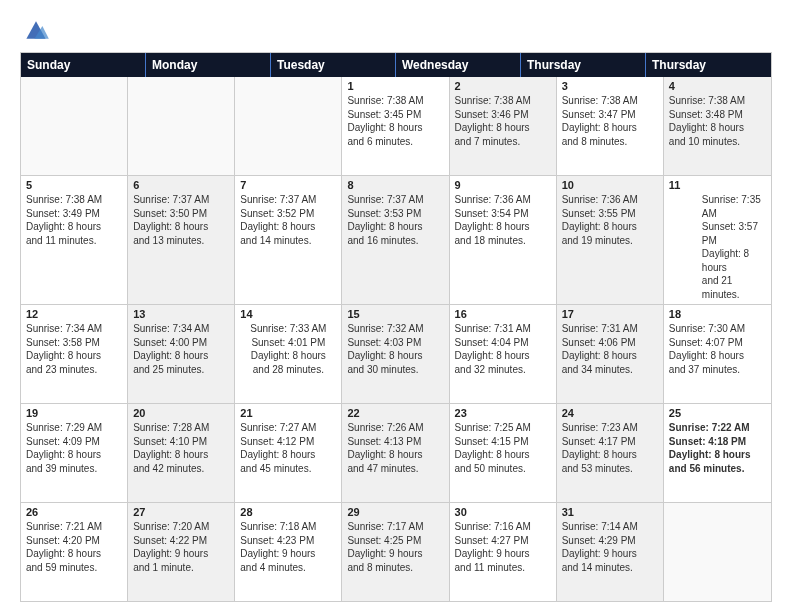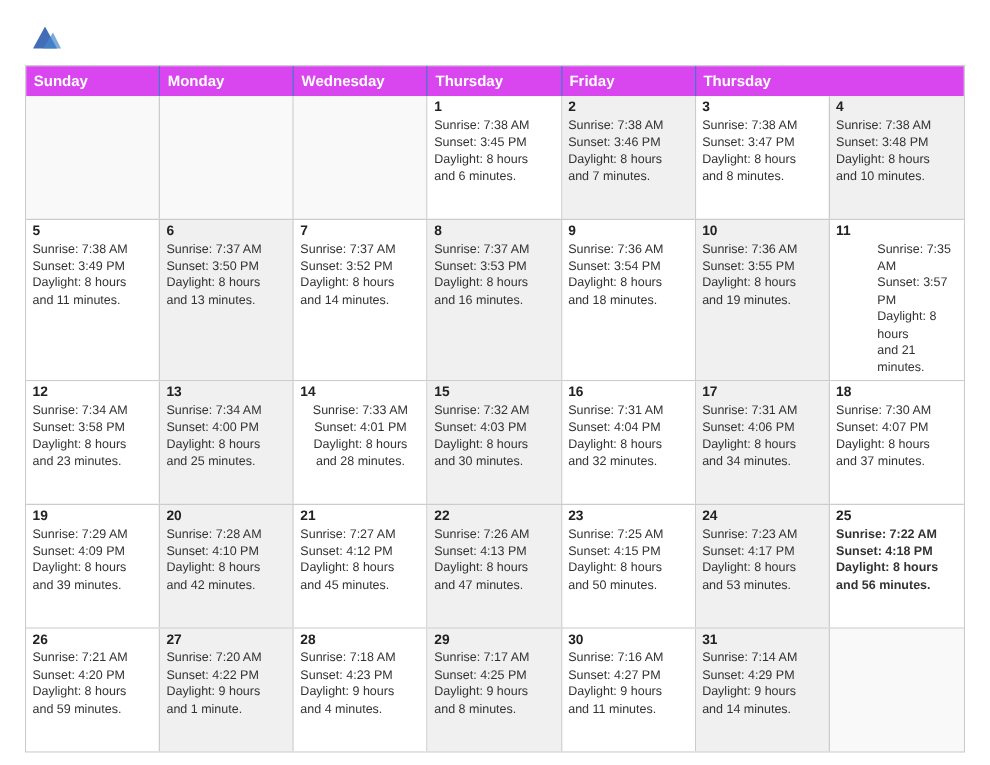--- a/index.html
+++ b/index.html
@@ -61,22 +61,22 @@
       color: #444;
     }
     .calendar {
       flex: 1;
       border: 1px solid #ccc;
       display: flex;
       flex-direction: column;
     }
     .cal-header-row {
       display: grid;
-      grid-template-columns: repeat(7, 1fr);
-      background: #d946ef;
+      grid-template-columns: repeat(6, 1fr);
+      background: #0f172a;
     }
     .cal-header-cell {
       color: #fff;
       font-size: 12px;
       font-weight: bold;
       padding: 5px 6px;
       text-align: left;
       border-right: 1px solid #4477cc;
     }
     .cal-header-cell:last-child { border-right: none; }
@@ -133,23 +133,23 @@
     <div class="title-block">
       <div class="month-title"></div>
       <div class="subtitle"></div>
     </div>
   </div>
 
   <div class="calendar">
     <div class="cal-header-row">
     <div class="cal-header-cell">Sunday</div>
         <div class="cal-header-cell">Monday</div>
+        <div class="cal-header-cell">Tuesday</div>
         <div class="cal-header-cell">Wednesday</div>
         <div class="cal-header-cell">Thursday</div>
-        <div class="cal-header-cell">Friday</div>
         <div class="cal-header-cell">Thursday</div>
       </div>
     <div class="cal-body">
     <div class="cal-row">
           <div class="cal-cell empty"></div>
           <div class="cal-cell empty"></div>
           <div class="cal-cell empty"></div>
           <div class="cal-cell">
             <div class="day-num">1</div>
             <div class="day-info" style="white-space: pre-line;">Sunrise: 7:38 AM

